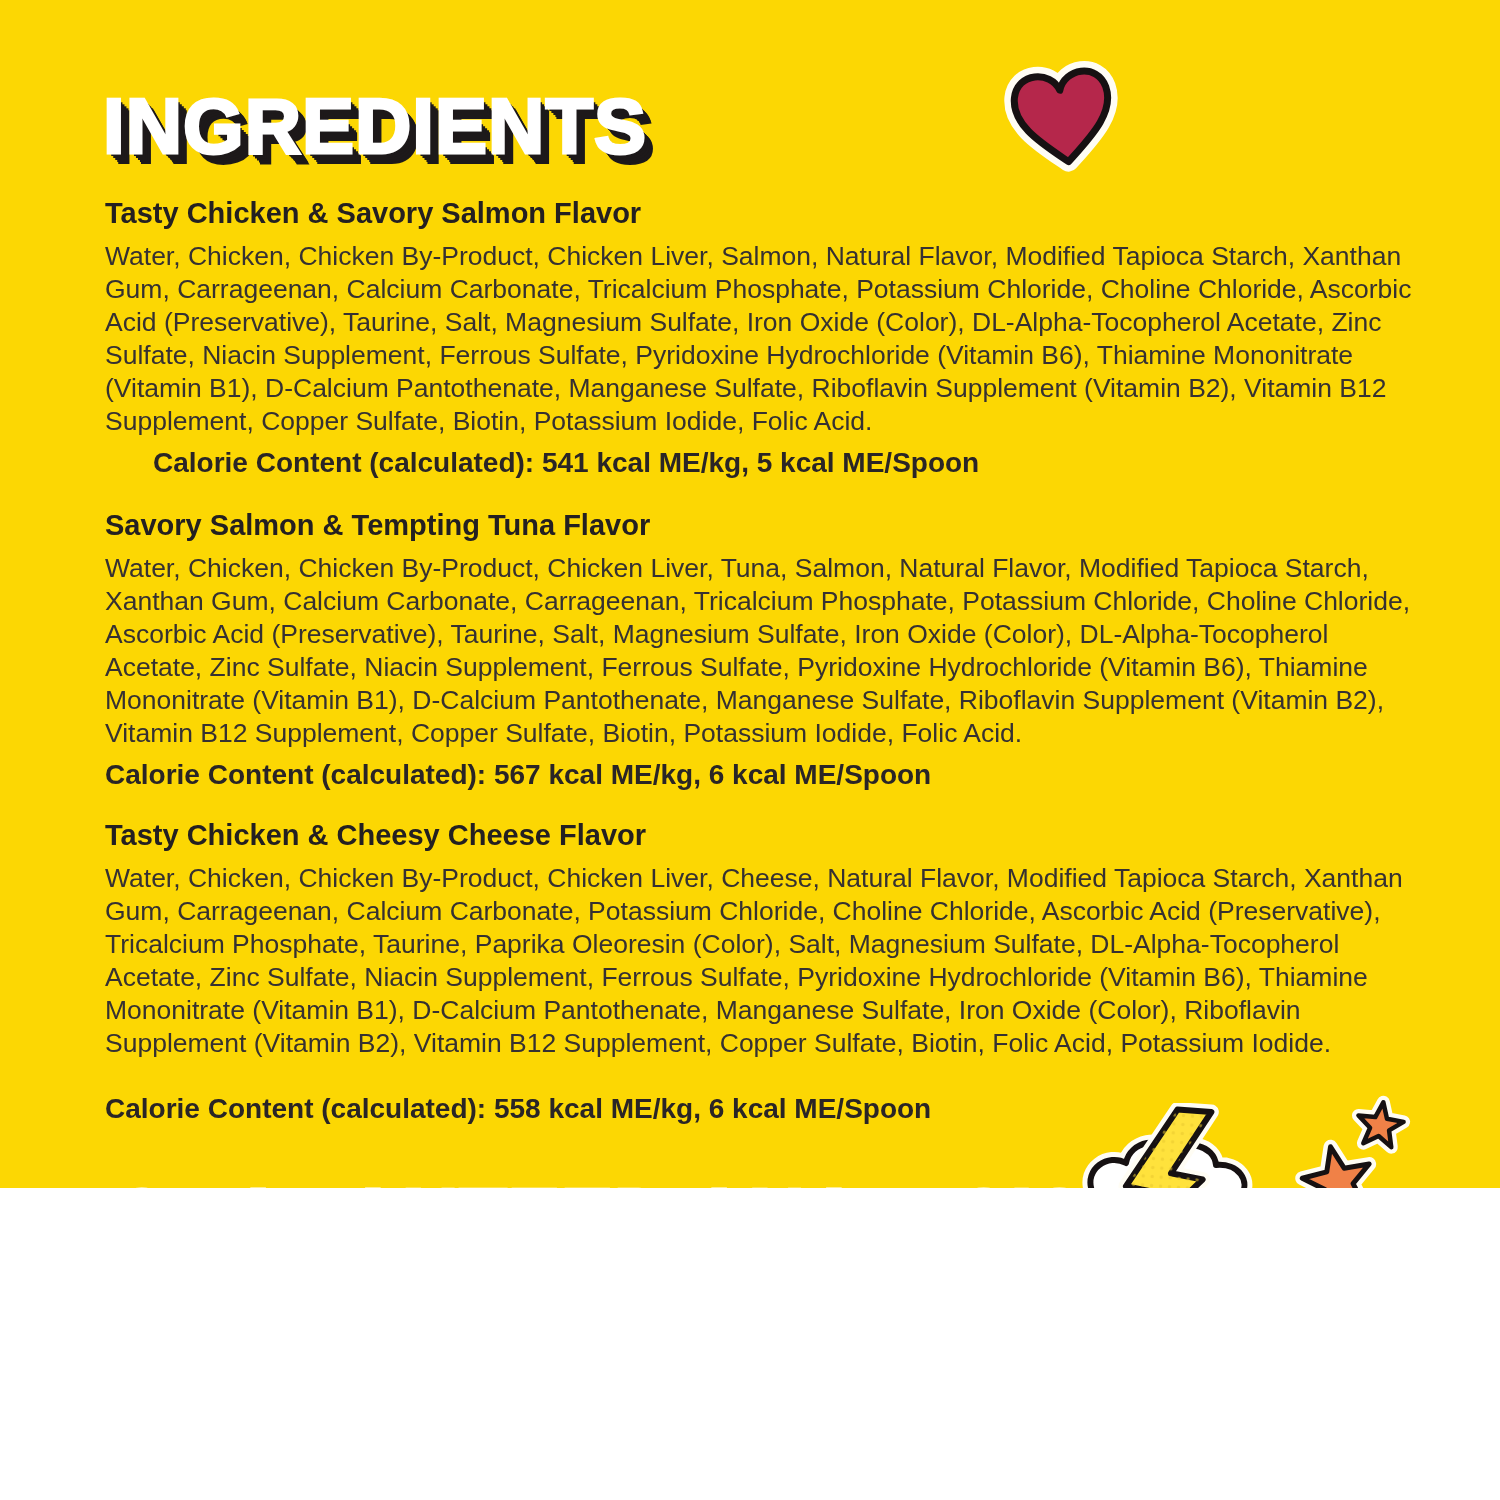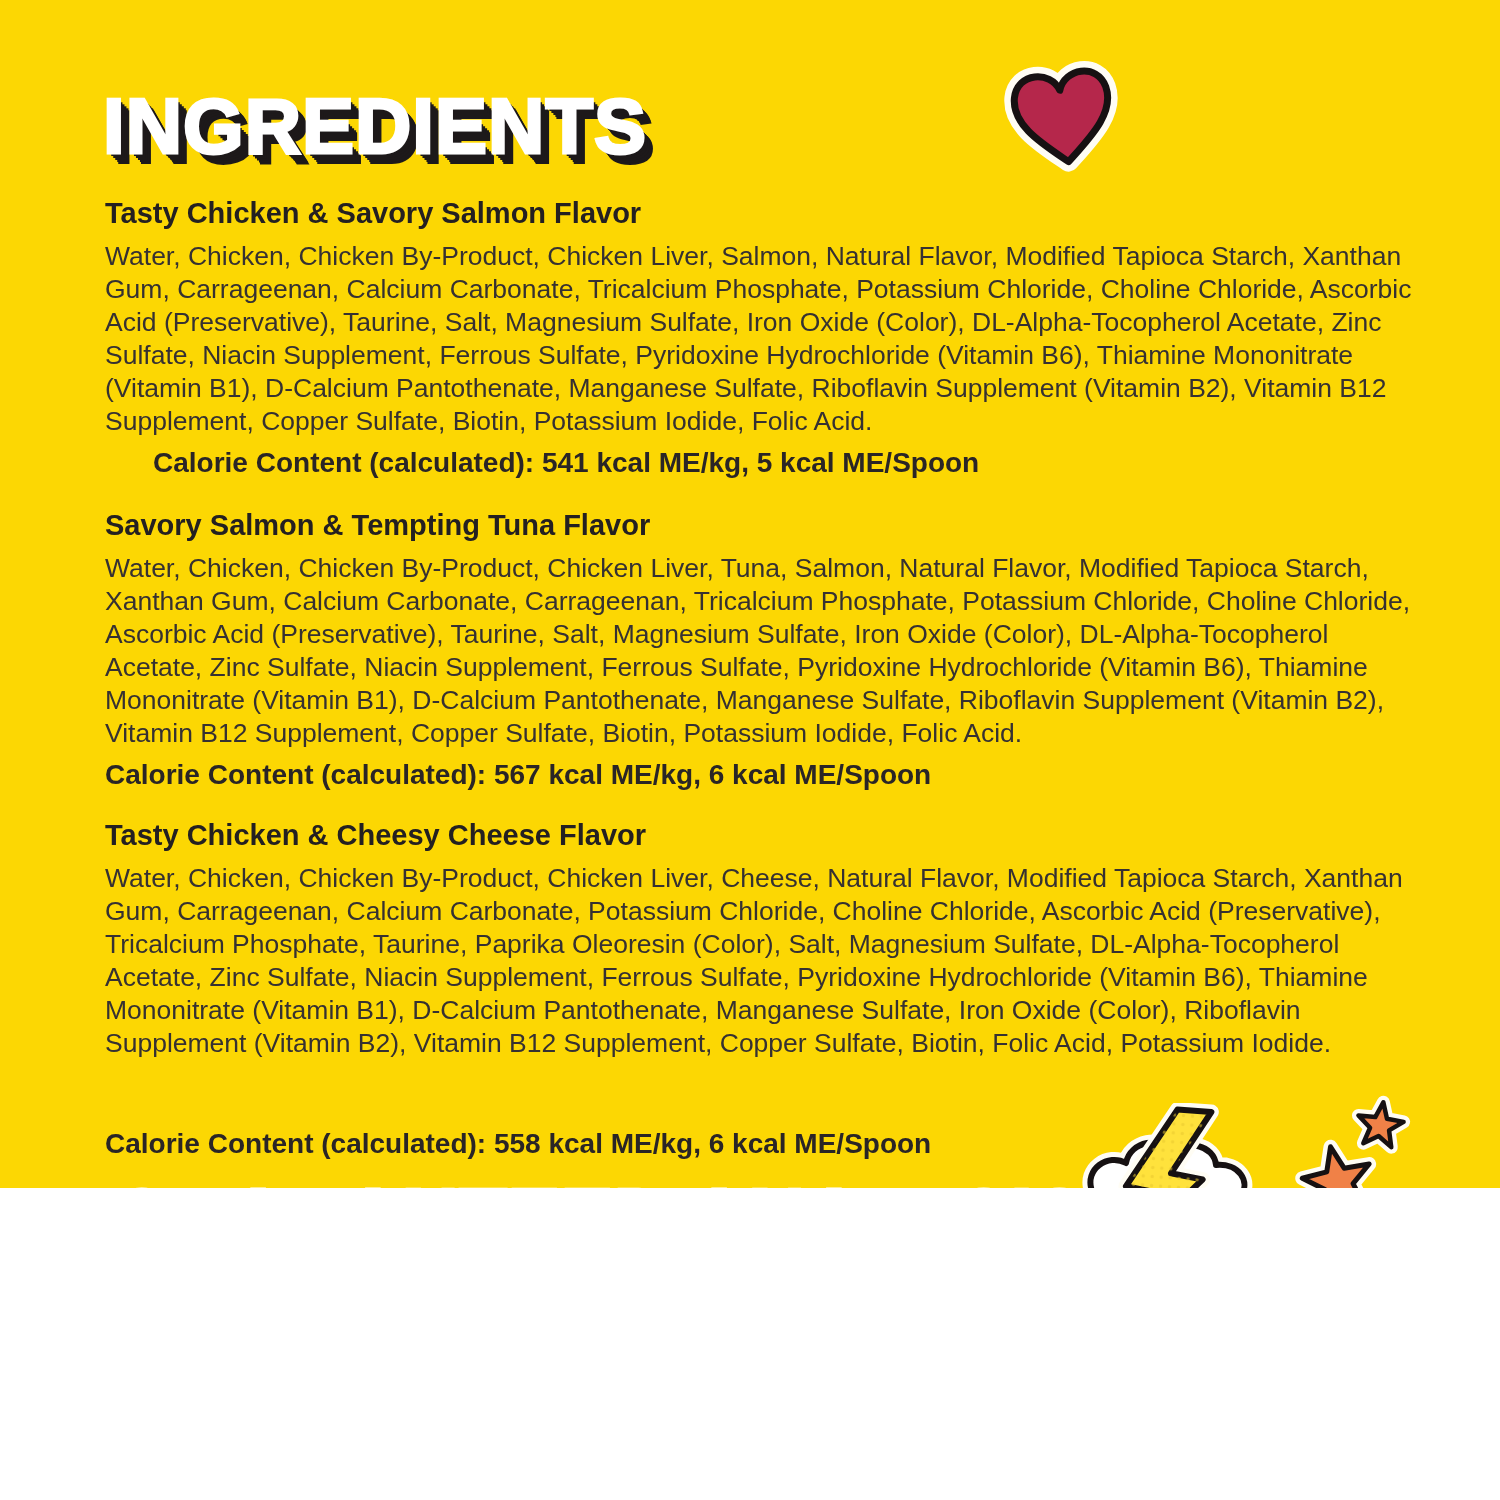--- a/index.html
+++ b/index.html
@@ -59,21 +59,21 @@
     left:105px;
     margin:0;
     font-size:28px;
     line-height:33px;
     font-weight:bold;
     color:#2a2526;
   }
   
   #s1-head{top:194px;} #s1-para{top:240px;} #s1-cal{top:446px;margin-left:48px;}
   #s2-head{top:506px;} #s2-para{top:552px;} #s2-cal{top:758px;}
-  #s3-head{top:816px;} #s3-para{top:862px;} #s3-cal{top:1092px;margin-top:35px;}
+  #s3-head{top:816px;} #s3-para{top:862px;} #s3-cal{top:1092px;}
 
   
   .icon{position:absolute;}
   #heart-icon{left:1002px;top:56px;width:122px;height:120px;}
   #cloud-icon{left:1068px;top:1103px;width:198px;height:178px;}
   #stars-icon{left:1282px;top:1086px;width:132px;height:138px;}
 
   
   .ga-table{
     position:absolute;

